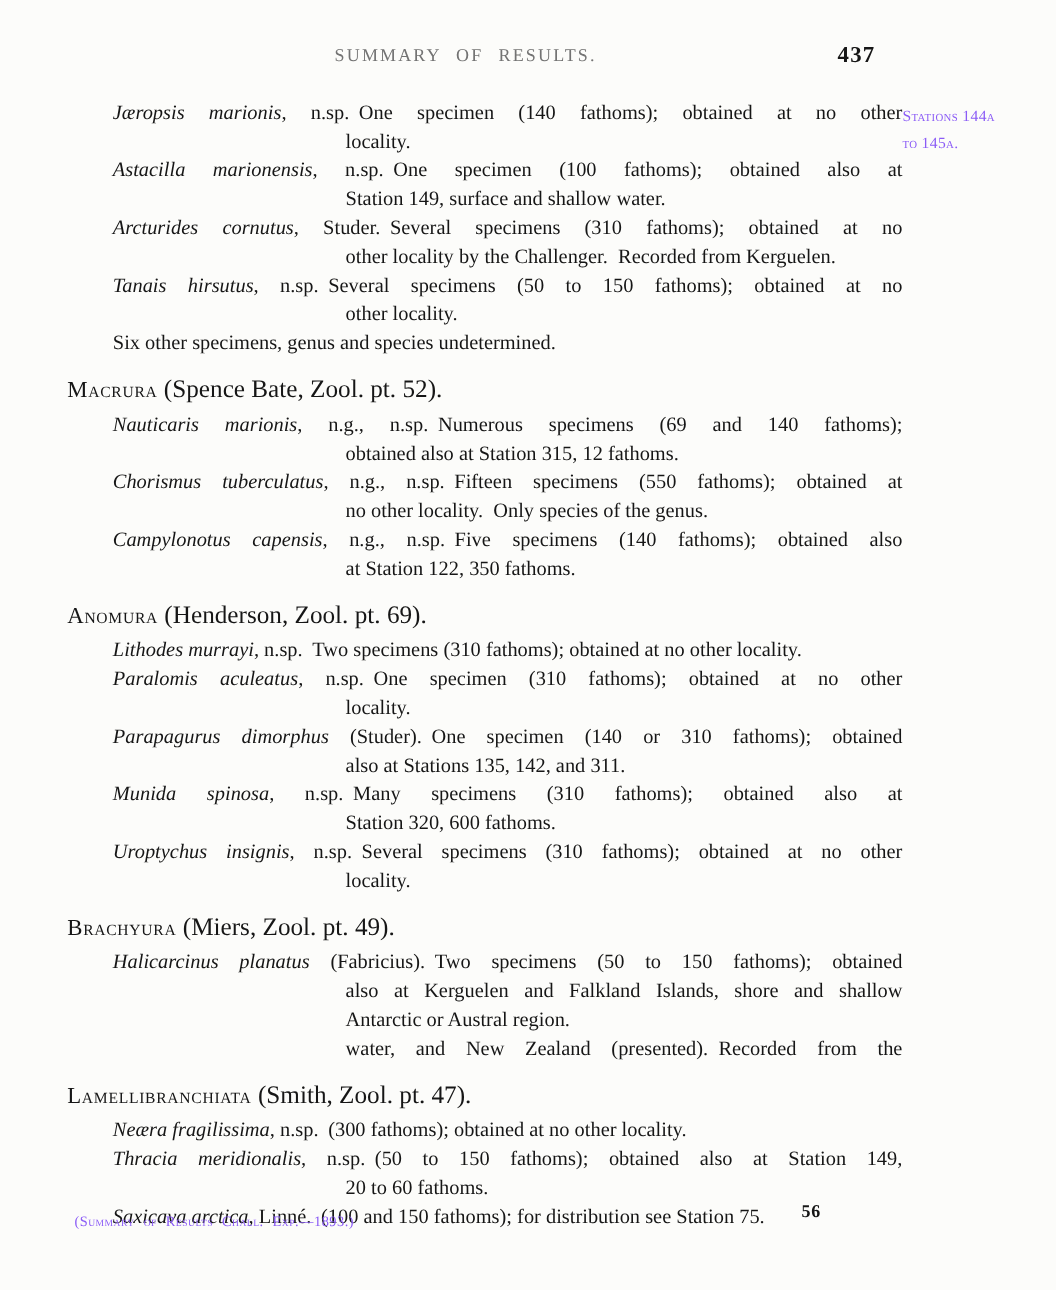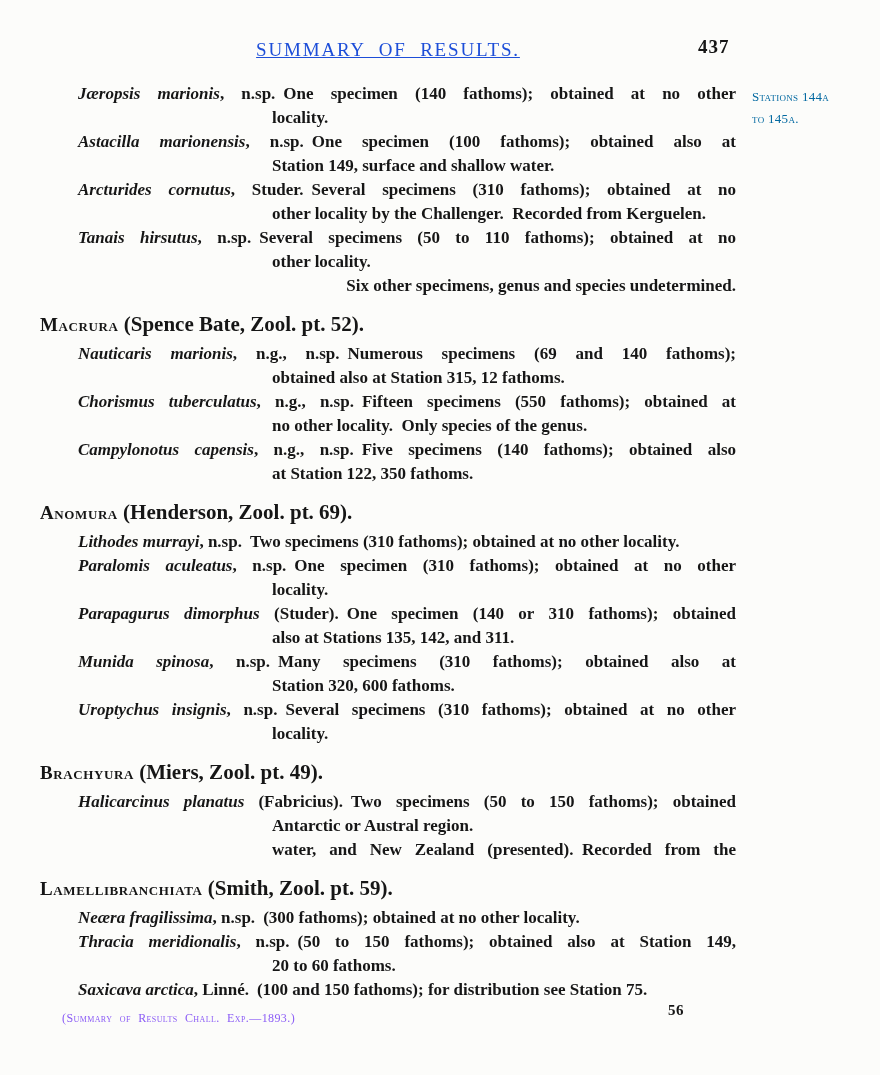--- a/index.html
+++ b/index.html
@@ -9,57 +9,56 @@
     width:880px;height:1075px;
     margin:0 auto;
     background:#fcfcfa;
     color:#161616;
     overflow:hidden;
   }
   
   .running-head{
     position:absolute;left:40px;top:39px;width:696px;
     text-align:center;
-    font-size:19px;letter-spacing:1.8px;word-spacing:7px;
-    color:#1d4ed8;
-    text-decoration:underline;
+    font-size:15px;letter-spacing:1.8px;word-spacing:7px;
+    color:#737373;
   }
   .page-number{
     position:absolute;left:698px;top:36px;
     font-size:19px;font-weight:bold;letter-spacing:1px;
   }
   
   .margin-note{
     position:absolute;left:752px;top:86px;width:122px;
     font-variant:small-caps;
     font-size:13px;line-height:22px;letter-spacing:0.3px;
-    color:#0369a1;
+    color:#8b5cf6;
   }
   
   .text-block{
-    position:absolute;left:40px;top:82px;width:696px;
-    font-size:17px;line-height:24px;font-weight:bold;
+    position:absolute;left:56px;top:82px;width:696px;
+    font-size:17px;line-height:24px;
   }
   .section{margin:0;padding:0;}
   .section + .section{margin-top:14px;}
   .section-heading{
     margin:0 0 4px 0;
     text-align:left;
   }
   .taxon{font-variant:small-caps;letter-spacing:0.6px;font-size:19px;}
   .ref{font-size:21px;}
   .line{margin:0;}
   .line.first{margin-left:38px;width:658px;}
   .line.cont{margin-left:232px;width:464px;}
   .line{text-align:justify;text-align-last:justify;}
   .line.last{text-align:left;text-align-last:left;}
   .species{font-style:italic;}
   .label{font-style:normal;}
   .desc{margin-left:8px;}
-  .section-note{margin-left:38px;text-align:right;}
+  .section-note{margin-left:38px;text-align:left;}
   
   .footer-note{
     position:absolute;left:62px;top:1011px;
     font-variant:small-caps;
     font-size:12px;letter-spacing:0.4px;word-spacing:4px;
     color:#8b5cf6;
   }
   .signature-number{
     position:absolute;left:668px;top:1002px;
     font-size:15px;font-weight:bold;letter-spacing:0.5px;
@@ -81,21 +80,21 @@
   <div class="text-block">
   <div class="section">
 
     <div class="entries">
           <div class="line first"><span class="species">Jæropsis marionis</span><span class="label">, n.sp.</span><span class="desc">One specimen (140 fathoms); obtained at no other</span></div>
           <div class="line cont last">locality.</div>
           <div class="line first"><span class="species">Astacilla marionensis</span><span class="label">, n.sp.</span><span class="desc">One specimen (100 fathoms); obtained also at</span></div>
           <div class="line cont last">Station 149, surface and shallow water.</div>
           <div class="line first"><span class="species">Arcturides cornutus</span><span class="label">, Studer.</span><span class="desc">Several specimens (310 fathoms); obtained at no</span></div>
           <div class="line cont last">other locality by the Challenger. Recorded from Kerguelen.</div>
-          <div class="line first"><span class="species">Tanais hirsutus</span><span class="label">, n.sp.</span><span class="desc">Several specimens (50 to 110 fathoms); obtained at no</span></div>
+          <div class="line first"><span class="species">Tanais hirsutus</span><span class="label">, n.sp.</span><span class="desc">Several specimens (50 to 150 fathoms); obtained at no</span></div>
           <div class="line cont last">other locality.</div>
           <div class="section-note">Six other specimens, genus and species undetermined.</div>
         </div>
   </div>
 
   <div class="section">
     <div class="section-heading">
       <span class="taxon">Macrura</span><span class="ref"> (Spence Bate, Zool. pt. 52).</span>
     </div>
     <div class="entries">
@@ -124,28 +123,29 @@
           <div class="line cont last">locality.</div>
         </div>
   </div>
 
   <div class="section">
     <div class="section-heading">
       <span class="taxon">Brachyura</span><span class="ref"> (Miers, Zool. pt. 49).</span>
     </div>
     <div class="entries">
           <div class="line first"><span class="species">Halicarcinus planatus</span><span class="label"> (Fabricius).</span><span class="desc">Two specimens (50 to 150 fathoms); obtained</span></div>
+          <div class="line cont">also at Kerguelen and Falkland Islands, shore and shallow</div>
           <div class="line cont last">Antarctic or Austral region.</div>
           <div class="line cont">water, and New Zealand (presented). Recorded from the</div>
         </div>
   </div>
 
   <div class="section">
     <div class="section-heading">
-      <span class="taxon">Lamellibranchiata</span><span class="ref"> (Smith, Zool. pt. 59).</span>
+      <span class="taxon">Lamellibranchiata</span><span class="ref"> (Smith, Zool. pt. 47).</span>
     </div>
     <div class="entries">
           <div class="line first last"><span class="species">Neæra fragilissima</span><span class="label">, n.sp.</span><span class="desc">(300 fathoms); obtained at no other locality.</span></div>
           <div class="line first"><span class="species">Thracia meridionalis</span><span class="label">, n.sp.</span><span class="desc">(50 to 150 fathoms); obtained also at Station 149,</span></div>
           <div class="line cont last">20 to 60 fathoms.</div>
           <div class="line first last"><span class="species">Saxicava arctica</span><span class="label">, Linné.</span><span class="desc">(100 and 150 fathoms); for distribution see Station 75.</span></div>
         </div>
   </div>
 </div>
 

